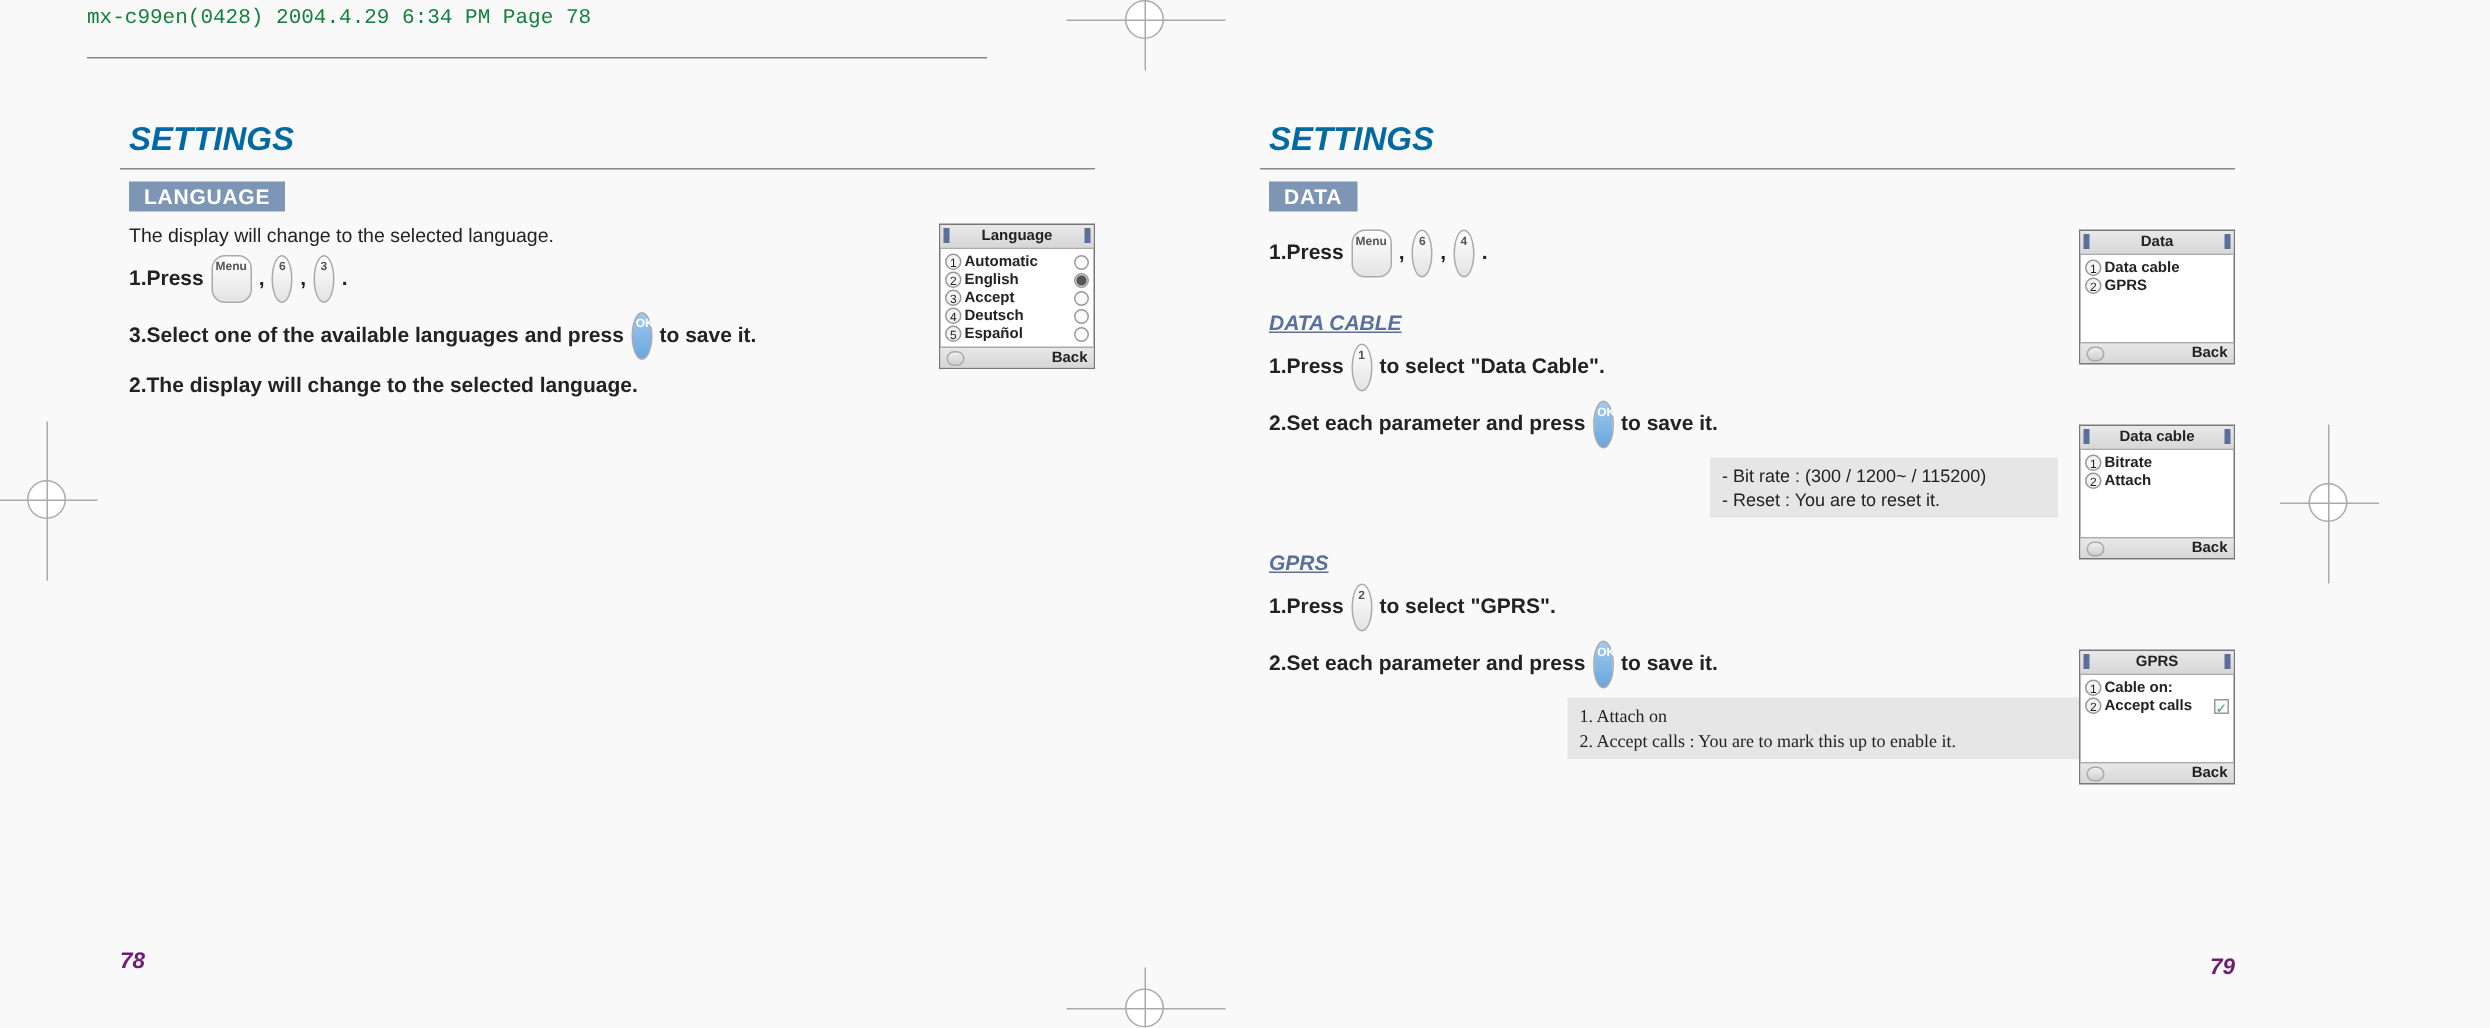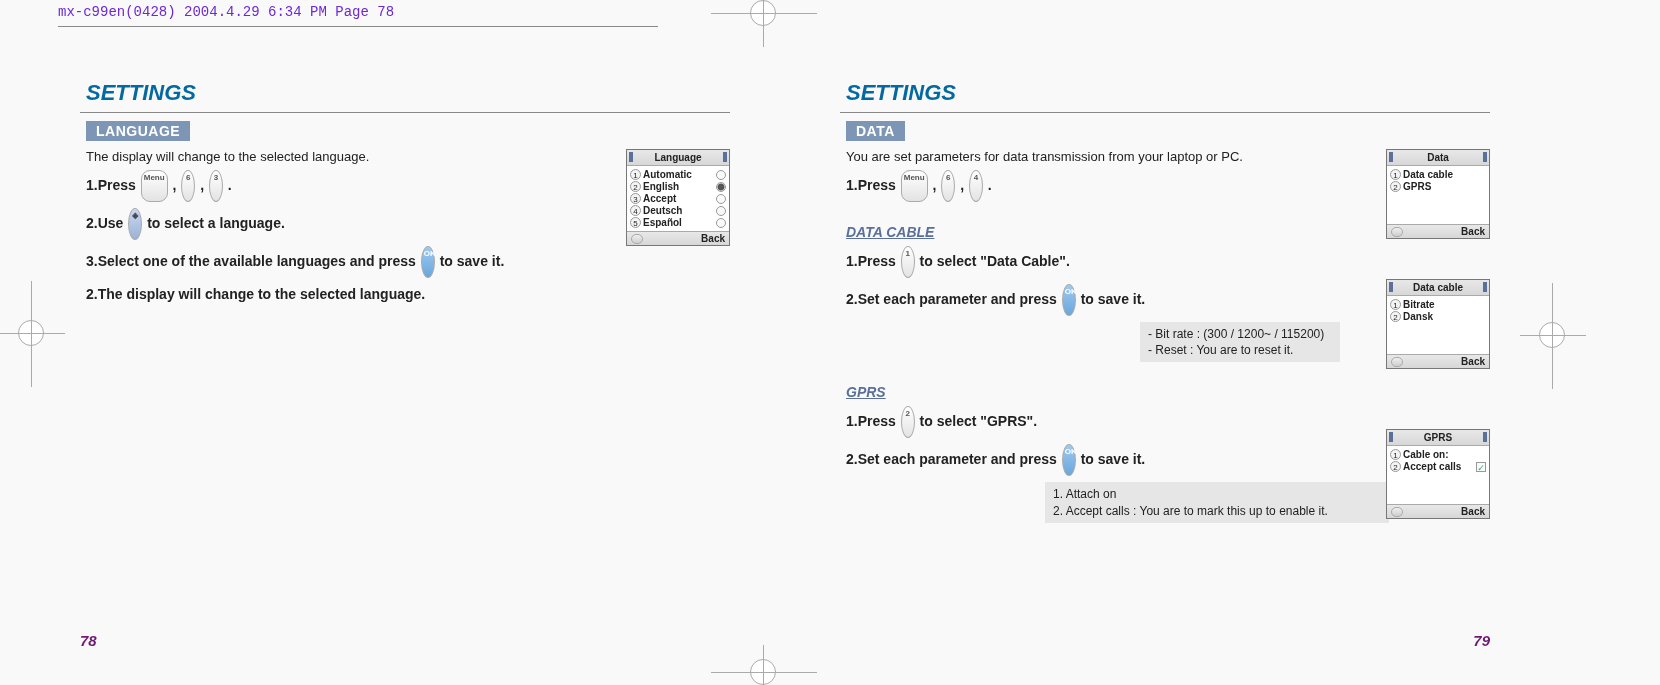--- a/index.html
+++ b/index.html
@@ -12,23 +12,23 @@
     height: 685px;
     position: relative;
     color: #222;
   }
   .header-bar {
     position: absolute;
     top: 4px;
     left: 58px;
     font-family: "Courier New", monospace;
     font-size: 14px;
-    color: #6d28d9;
+    color: #15803d;
     border-bottom: 1px solid #888;
-    padding-bottom: 6px;
+    padding-bottom: 18px;
     width: 600px;
   }
   .reg-mark {
     position: absolute;
     width: 26px; height: 26px;
     border: 1px solid #aaa;
     border-radius: 50%;
     background: #fff;
   }
   .reg-mark::before, .reg-mark::after {
@@ -201,25 +201,20 @@
     <div class="step">
       <span>1.Press </span>
       <span class="key">Menu</span>
       <span> , </span>
       <span class="key round">6</span>
       <span> , </span>
       <span class="key round">3</span>
       <span> .</span>
     </div>
 
-    <div class="step">
-      <span>2.Use </span>
-      <span class="key round nav">◈</span>
-      <span> to select a language.</span>
-    </div>
 
     <div class="step">
       <span>3.Select one of the available languages and press </span>
       <span class="key round ok">OK</span>
       <span> to save it.</span>
     </div>
 
     <div class="step">2.The display will change to the selected language.</div>
 
     <div class="phone" style="top:0; right:0;">
@@ -260,21 +255,20 @@
     <div class="page-number pn-left">78</div>
   </div>
 </div>
 
 <div class="page page-right">
   <div class="page-title">SETTINGS</div>
   <div class="rule"></div>
   <div class="section-box">DATA</div>
 
   <div class="content-area">
-    <div class="intro">You are set parameters for data transmission from your laptop or PC.</div>
     <div class="step">
       <span>1.Press </span>
       <span class="key">Menu</span>
       <span> , </span>
       <span class="key round">6</span>
       <span> , </span>
       <span class="key round">4</span>
       <span> .</span>
     </div>
 
@@ -282,37 +276,37 @@
     <div class="step">
       <span>1.Press </span>
       <span class="key round">1</span>
       <span> to select "Data Cable".</span>
     </div>
     <div class="step">
       <span>2.Set each parameter and press  </span>
       <span class="key round ok">OK</span>
       <span> to save it.</span>
     </div>
-    <div class="note-box" style="margin-left:300px; width:200px;">
+    <div class="note-box" style="margin-left:300px; width:232px;">
       <div>- Bit rate : (300 / 1200~ / 115200)</div>
       <div>- Reset : You are to reset it.</div>
     </div>
 
     <div class="subhead">GPRS</div>
     <div class="step">
       <span>1.Press </span>
       <span class="key round">2</span>
       <span> to select "GPRS".</span>
     </div>
     <div class="step">
       <span>2.Set each parameter and press  </span>
       <span class="key round ok">OK</span>
       <span> to save it.</span>
     </div>
-    <div class="note-box" style="margin-left:205px; width:344px;">
+    <div class="note-box" style="margin-left:205px; width:344px;font-family:Liberation Serif, serif;">
       <div>1. Attach on</div>
       <div>2. Accept calls : You are to mark this up to enable it.</div>
     </div>
 
     <div class="phone" style="top:0; right:0;">
       <div class="ph-title">Data</div>
       <div class="ph-body">
         <div class="ph-row">
             <span class="ph-num">1</span>
             <span class="ph-label">Data cable</span>
@@ -330,21 +324,21 @@
 
     <div class="phone" style="top:130px; right:0;">
       <div class="ph-title">Data cable</div>
       <div class="ph-body">
         <div class="ph-row">
             <span class="ph-num">1</span>
             <span class="ph-label">Bitrate</span>
           </div>
         <div class="ph-row">
             <span class="ph-num">2</span>
-            <span class="ph-label">Dansk</span>
+            <span class="ph-label">Attach</span>
           </div>
       </div>
       <div class="ph-foot">
           <span class="nav-ico"></span>
           <span>Back</span>
         </div>
     </div>
 
     <div class="phone" style="top:280px; right:0;">
       <div class="ph-title">GPRS</div>

